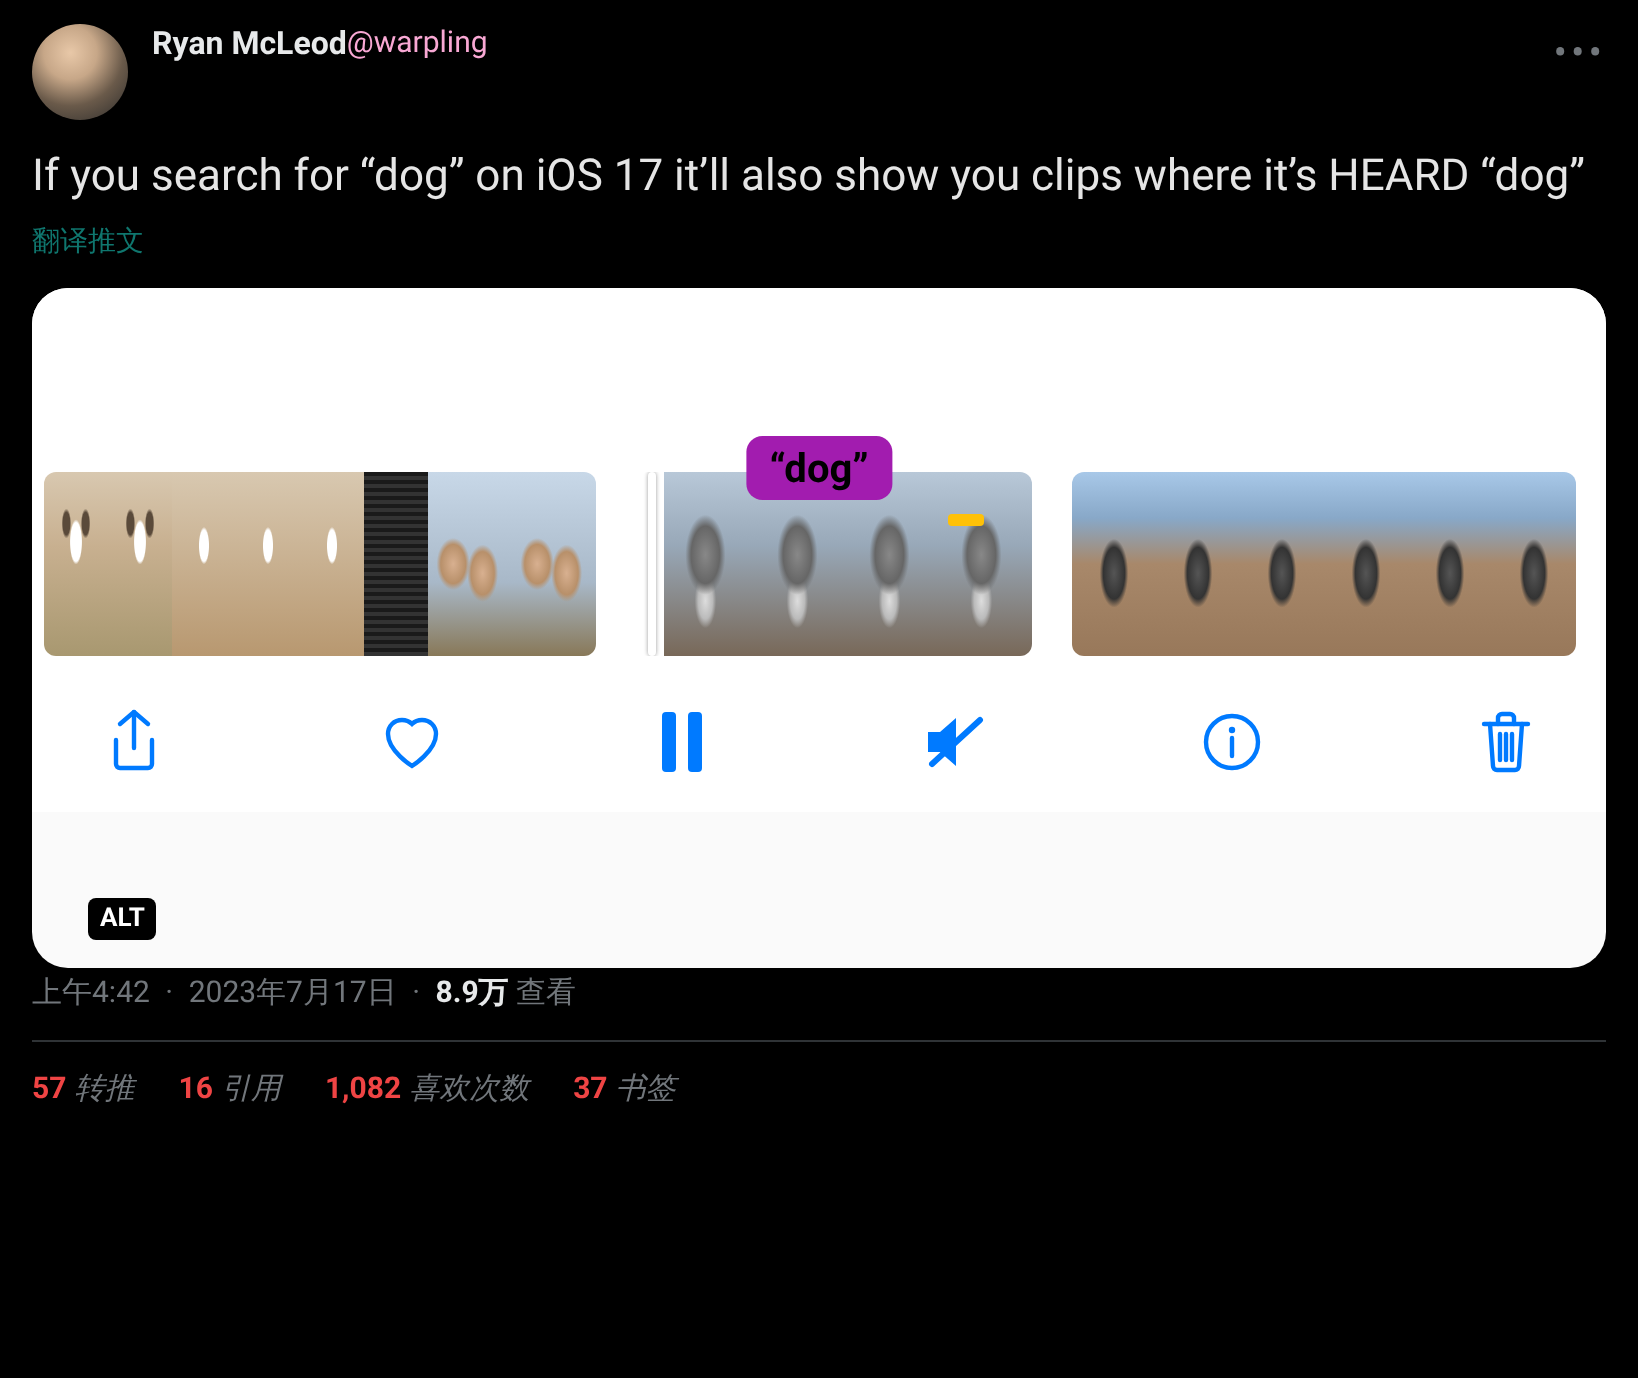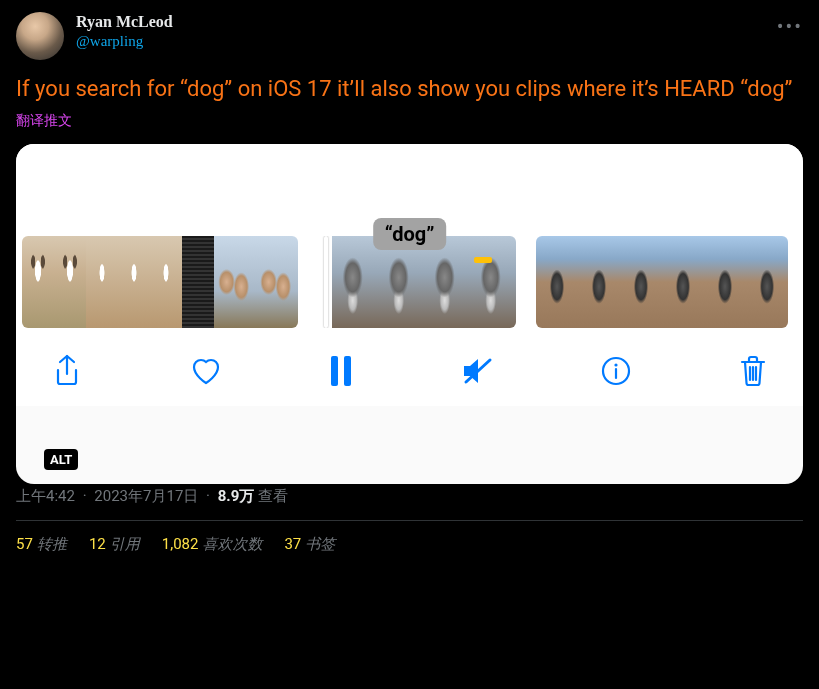--- a/index.html
+++ b/index.html
@@ -17,54 +17,54 @@
     align-items: flex-start;
     gap: 12px;
     position: relative;
   }
   .avatar {
     width: 48px; height: 48px;
     border-radius: 50%;
     background: radial-gradient(circle at 40% 30%, #e8c8a8 0%, #c7a788 30%, #6a5a4a 60%, #2a2a2a 100%);
     flex-shrink: 0;
   }
-  .author { display:flex; flex-direction:column; line-height:1.25;font-family:Liberation Serif, serif; }
+  .author { display:flex; line-height:1.25; }
   .display-name { font-weight:700; font-size:16px; color:#e7e9ea; }
-  .handle { font-size:15px; color:#0ea5e9; }
+  .handle { font-size:15px; color:#f9a8d4; }
   .more {
     position:absolute; right:0; top:2px;
     color:#71767b; font-size:20px; letter-spacing:2px; cursor:pointer;
   }
   .tweet-body {
     margin-top: 14px;
     font-size: 22px;
     line-height: 1.35;
-    color:#f97316;
+    color:#e5e5e5;
   }
   .translate-link {
     margin-top: 8px;
-    color:#d946ef;
+    color:#0f766e;
     font-size:14px;
     cursor:pointer;
     display:inline-block;
   }
   .media-card {
     margin-top: 14px;
     width: 100%;
     background:#fafafa;
     border-radius: 18px;
     overflow:hidden;
     position:relative;
     height: 340px;
   }
   .media-top-space { height: 92px; background:#fff; }
   .search-chip {
     position:absolute;
     top: 74px; left: 50%; transform:translateX(-50%);
-    background:#a3a3a3;
+    background:#a21caf;
     color:#000;
     font-weight:700;
     font-size:20px;
     padding:4px 12px;
     border-radius:8px;
   }
   .playhead-mark {
     position:absolute;
     top:113px;
     left:458px;
@@ -173,21 +173,21 @@
     border:none;
     border-top:1px solid #2f3336;
     margin: 14px 0;
   }
   .stats-row {
     display:flex;
     gap: 22px;
     font-size:15px;
   }
   .stat-item { cursor:pointer; }
-  .stat-num { color:#fde047; font-weight:400; margin-right:4px; }
+  .stat-num { color:#ef4444; font-weight:700; margin-right:4px; }
   .stat-label { color:#71767b;font-style:italic; }
 </style>
 </head>
 <body>
 
 
 
 <div class="tweet-header">
   <div class="avatar"></div>
   <div class="author">
@@ -287,21 +287,21 @@
   <span>查看</span>
 </div>
 
 <hr class="divider">
 
 <div class="stats-row">
   <span class="stat-item">
     <span class="stat-num">57</span><span class="stat-label">转推</span>
   </span>
   <span class="stat-item">
-    <span class="stat-num">12</span><span class="stat-label">引用</span>
+    <span class="stat-num">16</span><span class="stat-label">引用</span>
   </span>
   <span class="stat-item">
     <span class="stat-num">1,082</span><span class="stat-label">喜欢次数</span>
   </span>
   <span class="stat-item">
     <span class="stat-num">37</span><span class="stat-label">书签</span>
   </span>
 </div>
 
 

